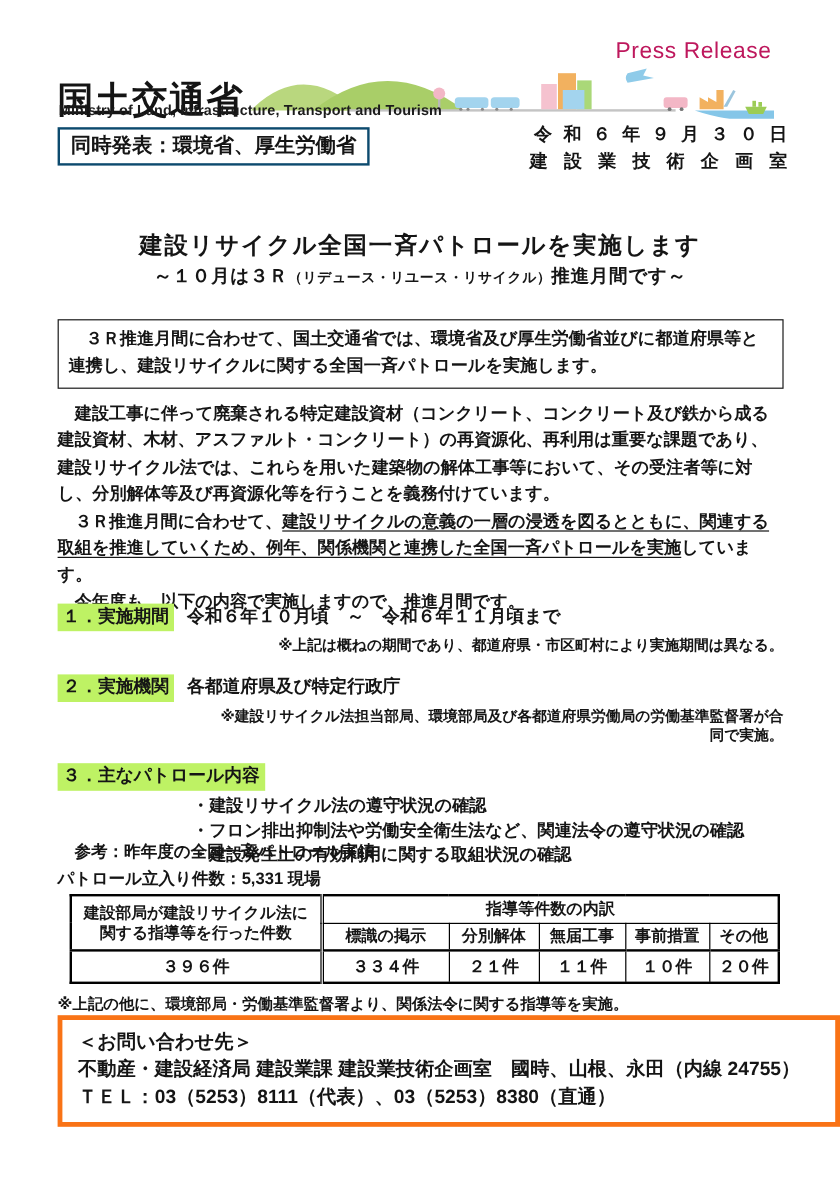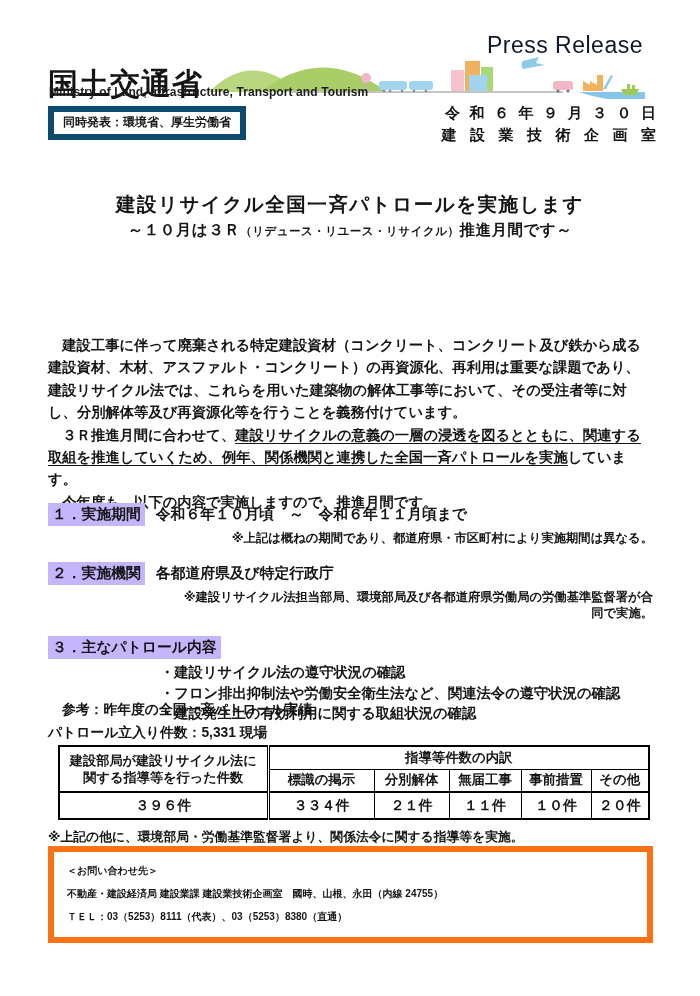--- a/index.html
+++ b/index.html
@@ -6,26 +6,26 @@
   html,body { background:#e8e8e8; }
   .page {
     position:relative; width:700px; height:996px; margin:0 auto;
     background:#ffffff; overflow:hidden;
     font-family:"Liberation Sans","DejaVu Sans",sans-serif;
     color:#151515;
   }
   .jp { font-weight:700; word-break:break-all; }
 
   
-  .press-release { position:absolute; top:32px; right:57px; font-size:23px; color:#0f172a; letter-spacing:.5px; font-weight:400; }
+  .press-release { position:absolute; top:32px; right:57px; font-size:19px; color:#be185d; letter-spacing:.5px; font-weight:400; }
   .logo-row { position:absolute; top:49px; left:48px; width:608px; height:50px; display:flex; align-items:flex-end; }
   .ministry-ja { font-size:30px; font-weight:700; letter-spacing:1px; line-height:1; color:#141414; white-space:nowrap; }
   .logo-art { width:438px; height:54px; margin-left:4px; flex:0 0 auto; }
   .ministry-en { position:absolute; top:85px; left:49px; font-size:12px; font-weight:700; color:#1c1c1c; letter-spacing:.1px; }
-  .joint-box { position:absolute; top:106px; left:48px; border:6px solid #0c4a6e; padding:2px 9px 3px; font-size:12px; }
+  .joint-box { position:absolute; top:106px; left:48px; border:2px solid #0c4a6e; padding:2px 9px 3px; font-size:17px; }
   .date-block { position:absolute; top:102px; right:44px; text-align:right; font-size:15px; line-height:21.8px; white-space:nowrap; }
   .ls-date  { letter-spacing:9.5px;  margin-right:-9.5px; }
   .ls-dept1 { letter-spacing:2.2px;  margin-right:-2.2px; }
   .ls-dept2 { letter-spacing:13.5px; margin-right:-13.5px; }
 
   
   .title-main { position:absolute; top:191px; left:0; width:100%; text-align:center; font-size:19.5px; letter-spacing:1.5px; }
   .title-sub  { position:absolute; top:220px; left:0; width:100%; text-align:center; font-size:15.5px; letter-spacing:.5px; }
   .title-sub .paren { font-size:11.5px; }
 
@@ -33,43 +33,43 @@
   .summary-box { position:absolute; top:266px; left:48px; width:605px; border:1.5px solid #1a1a1a;
                  padding:5px 8px 6px; font-size:14.3px; line-height:22.4px; }
 
   
   .body-text { position:absolute; top:334px; left:48px; width:605px; font-size:14.3px; line-height:22.4px; }
   .u { text-decoration:underline; text-underline-offset:3px; text-decoration-thickness:1.3px; }
 
   
   .sections { position:absolute; top:503px; left:48px; width:605px; font-size:14.8px; }
   .sec-row { display:flex; align-items:baseline; line-height:20px; }
-  .sec-label { background:#c4b5fd; padding:1px 4px 2px; white-space:nowrap; }
+  .sec-label { background:#bef264; padding:1px 4px 2px; white-space:nowrap; }
   .sec-content { margin-left:11px; }
   .sec-note { margin-left:134px; margin-top:4px; font-size:12.3px; line-height:16px;text-align:right; }
   .gap16 { margin-top:16px; } .gap15 { margin-top:15px; }
   .bullets { margin-left:112px; margin-top:3px; line-height:20.6px; font-size:14.3px; }
 
   
   .reference { position:absolute; top:700px; left:48px; width:605px; font-size:13.8px; }
   .ref-title { margin-left:14px; line-height:19px; }
   .ref-count { margin-top:4px; line-height:19px; }
   table.patrol { border-collapse:collapse; margin-top:3px; margin-left:10px; table-layout:fixed; }
   table.patrol td { border:1px solid #000; text-align:center; vertical-align:middle; font-weight:700; }
   table.patrol { border:2px solid #000; }
   td.left-head { width:209px; font-size:13.2px; line-height:17px; border-right:3px double #000 !important; padding:2px 6px; }
   td.group-head { font-size:13.4px; height:23px; }
   td.col-head { font-size:13.4px; height:23px; }
   td.val { font-size:14px; height:27px; border-top:2px solid #000 !important; }
   .c1{width:106px}.c2{width:75px}.c3{width:72px}.c4{width:70px}.c5{width:58px}
   .table-note { margin-top:8px; font-size:12.8px; line-height:17px; }
 
   
-  .contact-box { position:absolute; top:846px; left:48px; width:605px; border:6px solid #f97316;
-                 padding:7px 13px 9px; font-size:10px; line-height:23px; }
+  .contact-box { position:absolute; top:846px; left:48px; width:652px; border:4px solid #f97316;
+                 padding:7px 13px 9px; font-size:16px; line-height:23px; }
 </style>
 </head>
 <body>
 
 <div class="page">
 
   <div class="press-release">Press Release</div>
 
   <div class="logo-row">
     <div class="ministry-ja jp">国土交通省</div>
@@ -122,20 +122,21 @@
   <div class="date-block jp">
     <div class="ls-date">令和６年９月３０日</div>
     <div class="ls-dept2">建設業技術企画室</div>
   </div>
 
   <div class="title-main jp">建設リサイクル全国一斉パトロールを実施します</div>
   <div class="title-sub jp">
     <span>～１０月は３Ｒ</span><span class="paren">（リデュース・リユース・リサイクル）</span><span>推進月間です～</span>
   </div>
 
+  <div class="summary-box jp">　３Ｒ推進月間に合わせて、国土交通省では、環境省及び厚生労働省並びに都道府県等と連携し、建設リサイクルに関する全国一斉パトロールを実施します。</div>
 
   <div class="body-text jp">
     <div>　建設工事に伴って廃棄される特定建設資材（コンクリート、コンクリート及び鉄から成る建設資材、木材、アスファルト・コンクリート）の再資源化、再利用は重要な課題であり、建設リサイクル法では、これらを用いた建築物の解体工事等において、その受注者等に対し、分別解体等及び再資源化等を行うことを義務付けています。</div>
     <div><span>　３Ｒ推進月間に合わせて、</span><span class="u">建設リサイクルの意義の一層の浸透を図るとともに、関連する取組を推進していくため、例年、関係機関と連携した全国一斉パトロールを実施</span><span>しています。</span></div>
     <div>　今年度も、以下の内容で実施しますので、推進月間です。</div>
   </div>
 
   <div class="sections jp">
     <div class="sec-row">
       <span class="sec-label">１．実施期間</span>

